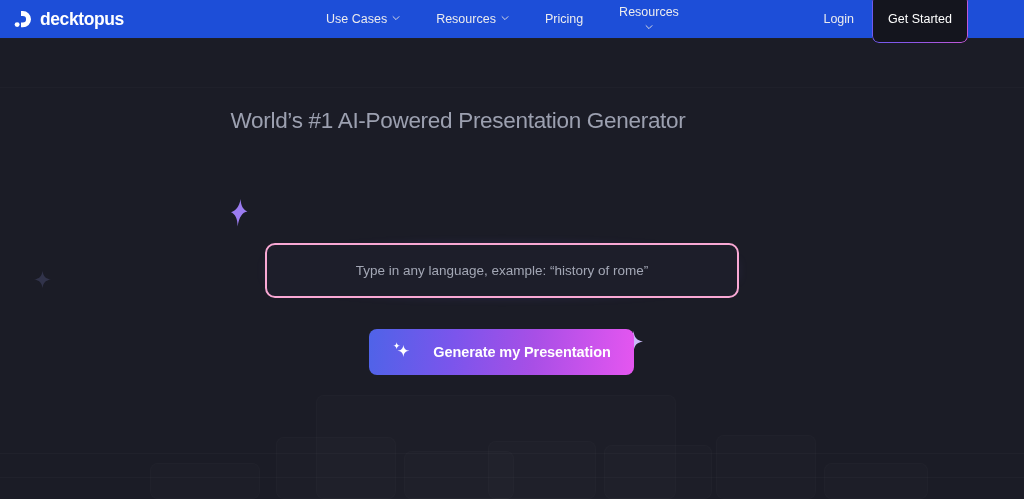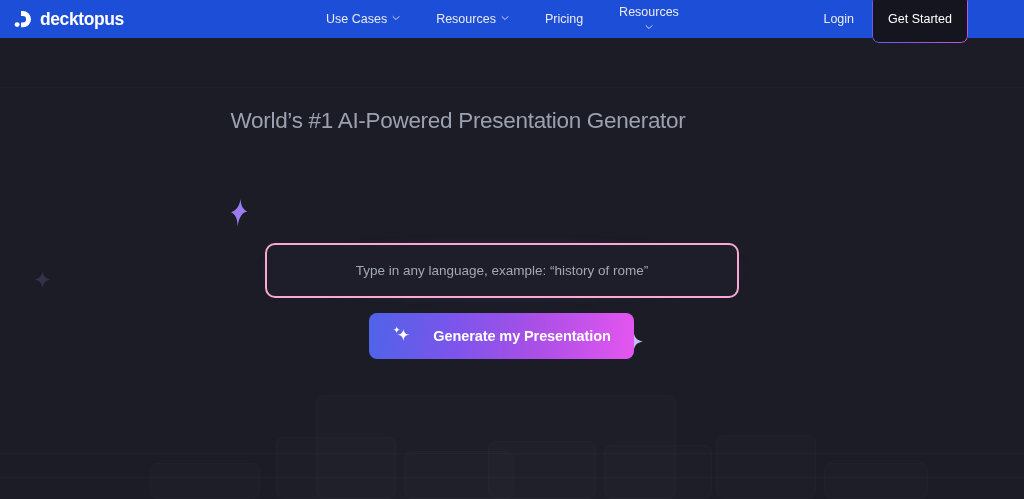--- a/index.html
+++ b/index.html
@@ -241,21 +241,21 @@
   .title-input::placeholder {
     color: #a3a7b5;
     opacity: 1;
     font-size: 13.5px;
   }
 
   
   .cta {
     position: absolute;
     left: 369px;
-    top: 274px;
+    top: 290px;
     width: 265px;
     height: 46px;
     border: none;
     border-radius: 8px;
     background: linear-gradient(95deg, #4f63e8 0%, #7b55ec 32%, #a84fe6 62%, #e556f0 100%);
     color: #ffffff;
     font-family: "Liberation Sans", sans-serif;
     font-size: 14.5px;
     font-weight: 700;
     letter-spacing: -0.1px;

